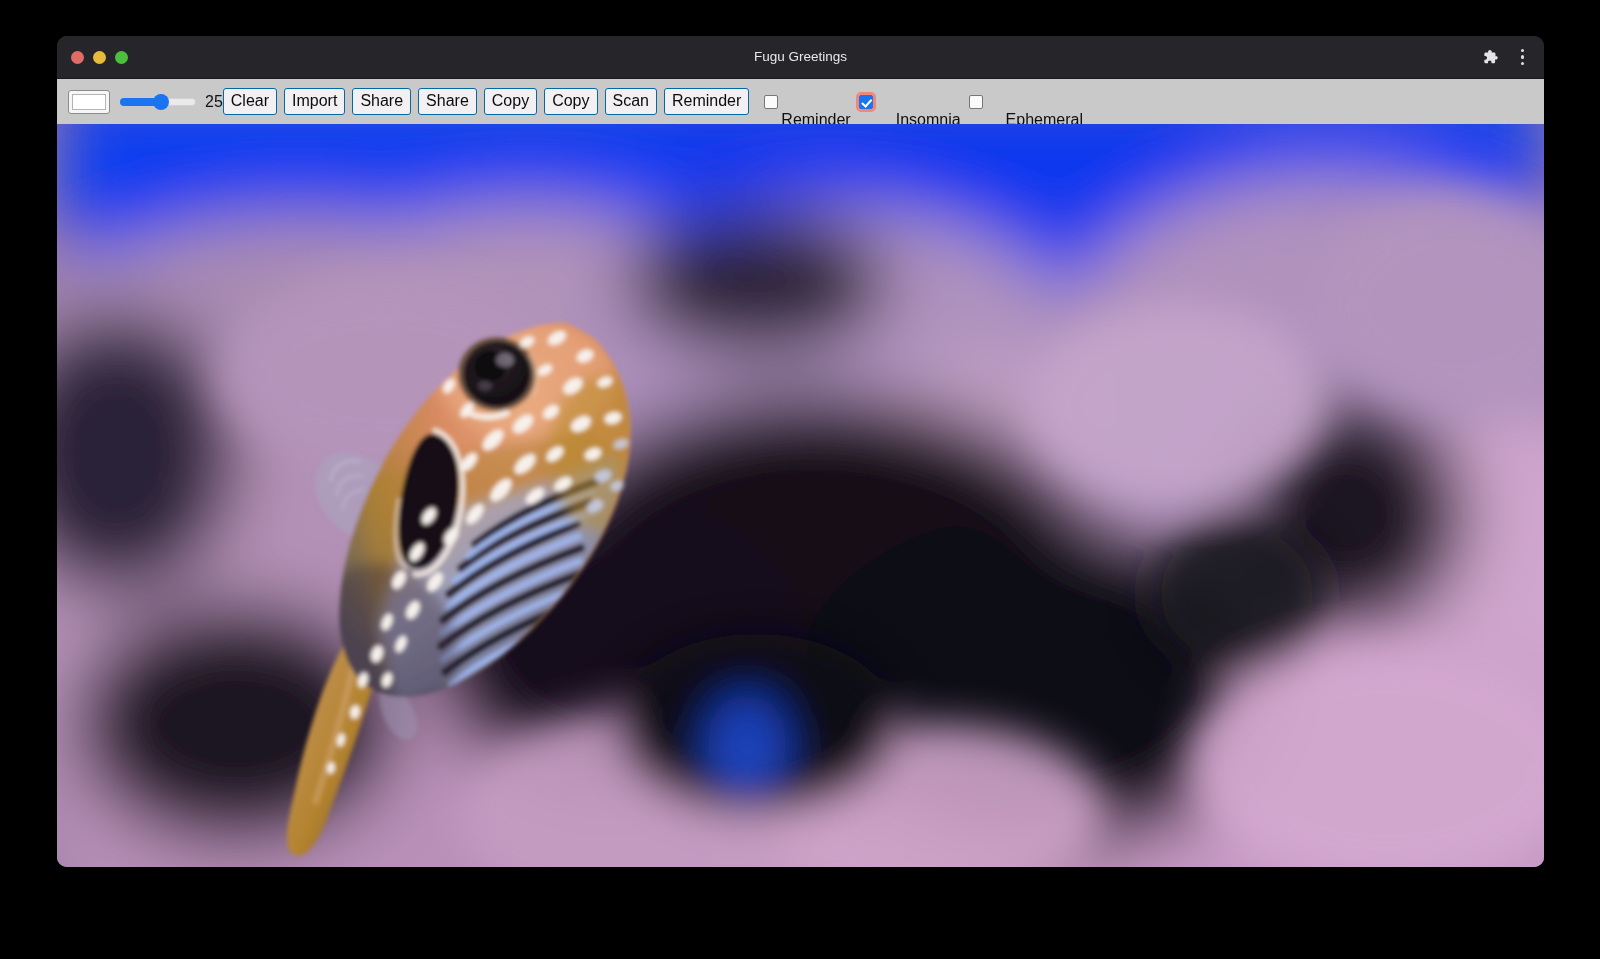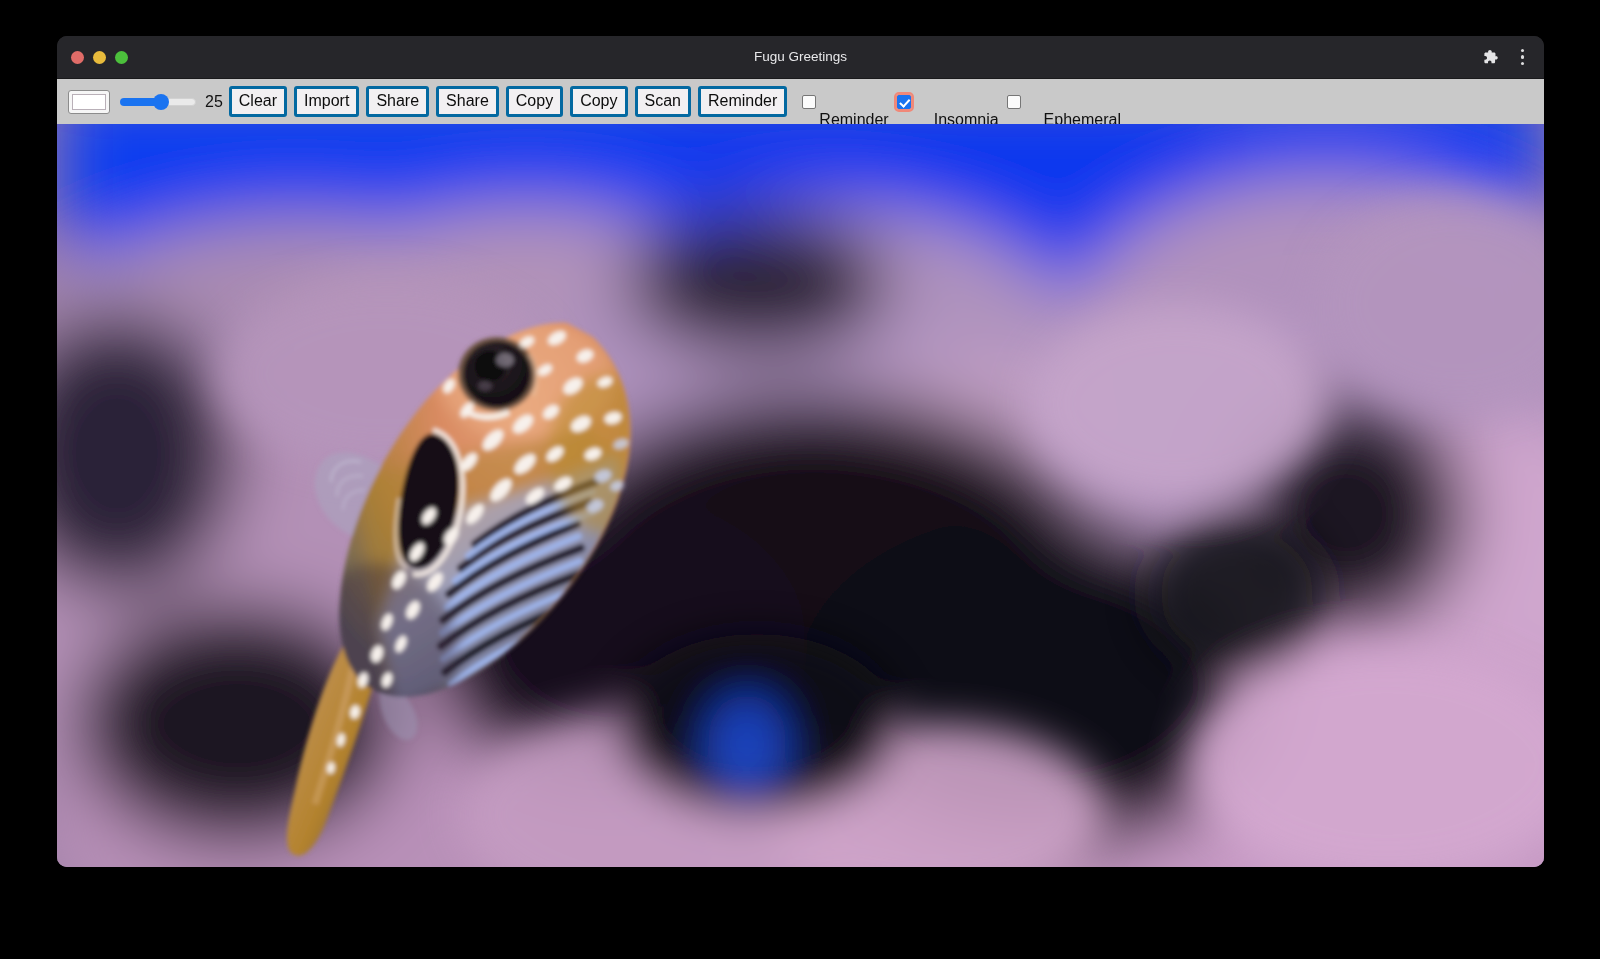--- a/index.html
+++ b/index.html
@@ -154,30 +154,29 @@
     left: 44%;
     width: 16px;
     height: 16px;
     border-radius: 50%;
     background: #1a73f0;
   }
 
   .slider-value {
     font-size: 16px;
     color: #121212;
-    margin-right: 6px;
     line-height: 1;
   }
 
   .btn {
     font-family: "Liberation Sans", sans-serif;
     font-size: 16px;
     color: #0c0c0c;
     background: #f2f0f2;
-    border: 3px solid #0369a1;
+    border: 1px solid #0369a1;
     border-radius: 3px;
     padding: 2px 7px 3px 7px;
     margin-right: 7px;
     line-height: 1.22;
     cursor: default;
     white-space: nowrap;
   }
   .btn.first { margin-left: 0; }
 
   .check-wrap {

